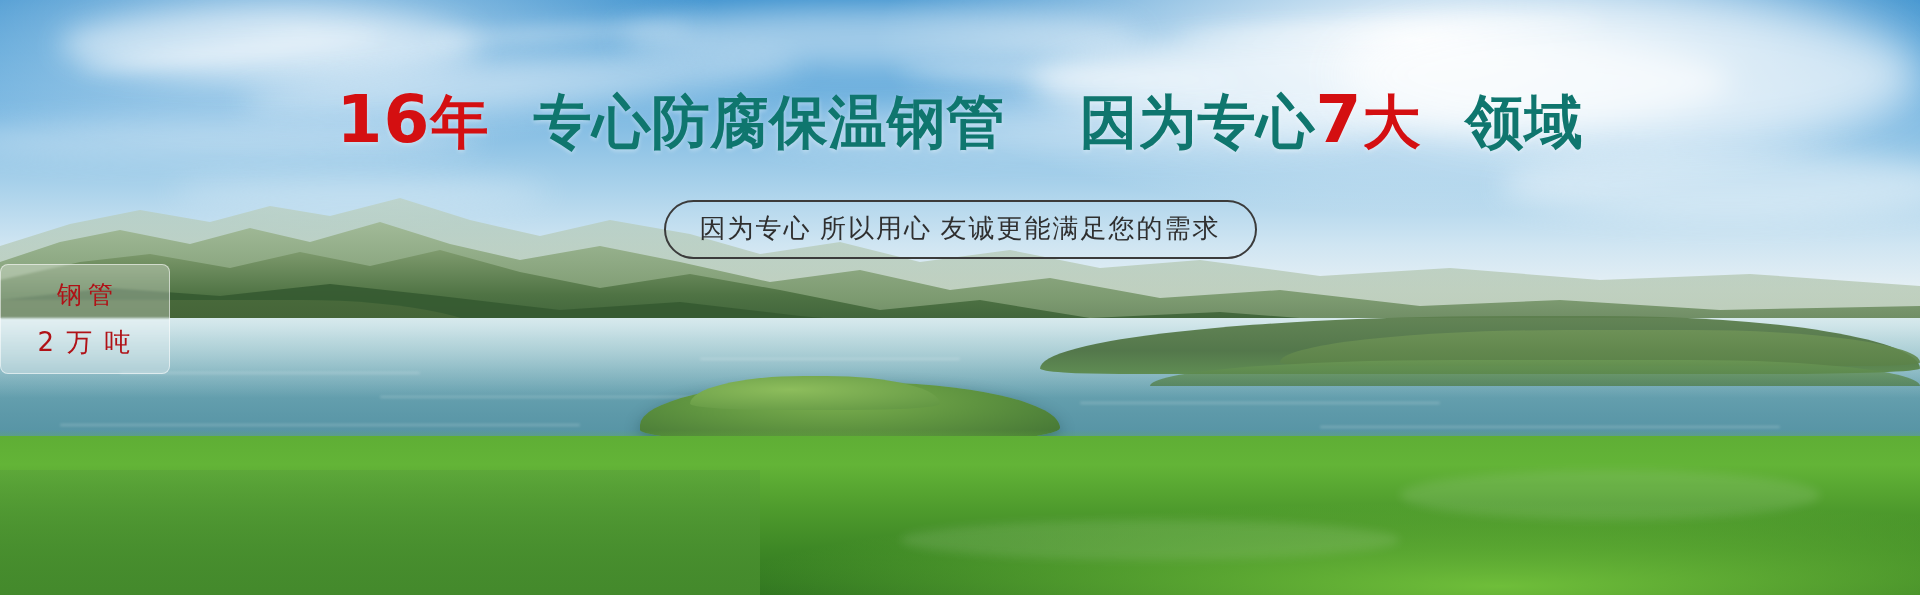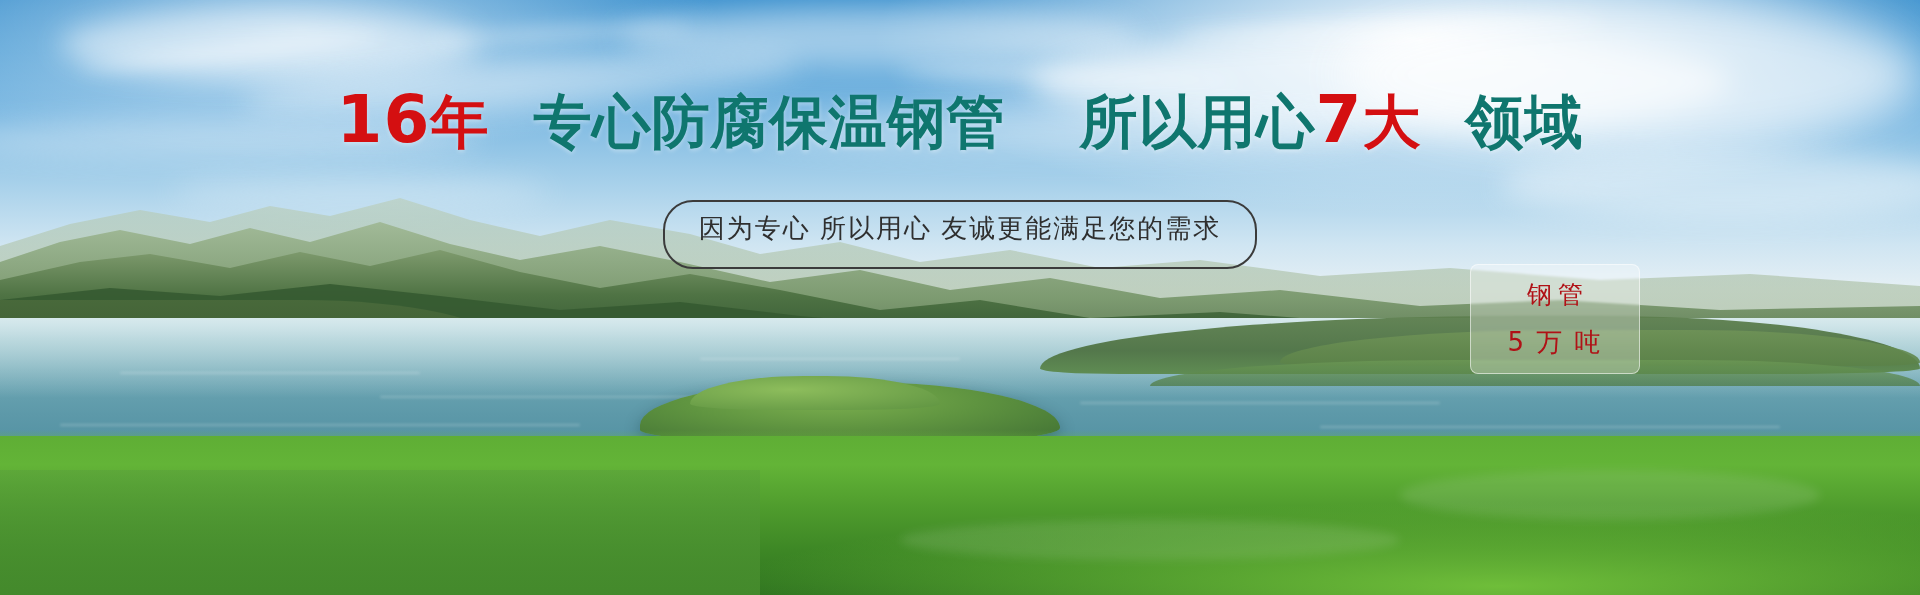--- a/index.html
+++ b/index.html
@@ -122,31 +122,31 @@
   .headline .hl-dark{color:#0f766e;text-shadow:0 2px 4px rgba(255,255,255,.35);margin-left:44px;}
   .headline .hl-red{color:#d40f11;text-shadow:0 2px 4px rgba(255,255,255,.35);}
   .headline .hl-num{font-size:66px;}
   .headline .hl-gap{display:inline-block;width:30px;}
 
   .subtitle-wrap{
     position:absolute;top:200px;left:0;width:1920px;text-align:center;
   }
   .subtitle{
     display:inline-block;
-    padding:9px 34px 21px;
+    padding:9px 34px 11px;
     border:2px solid #3b3b3b;
     border-radius:30px;
     font-size:26px;color:#2f2f2f;letter-spacing:2px;
     white-space:nowrap;
-    font-family:Liberation Sans, sans-serif;
+    font-family:Liberation Serif, serif;
   }
 
   .cards{
     position:absolute;top:264px;left:0;width:1640px;
-    display:flex;justify-content:flex-end;align-items:flex-start;gap:18px;
+    display:flex;justify-content:flex-start;align-items:flex-start;gap:18px;
   }
   .card{
     width:168px;height:108px;
     background:rgba(255,255,255,.30);
     border:1px solid rgba(255,255,255,.55);
     border-radius:8px;
     display:flex;flex-direction:column;align-items:center;justify-content:center;
     backdrop-filter:blur(1px);
   }
   .card-label{
@@ -226,31 +226,31 @@
 
   <div class="grass-top"></div>
   <div class="grass"></div>
   <div class="grass-left"></div>
   <div class="grass-blade" style="left:1400px;top:470px;width:420px;height:50px;"></div>
   <div class="grass-blade" style="left:900px;top:520px;width:500px;height:40px;"></div>
 
   <div class="content">
 
     <div class="headline">
-      <span class="hl-red hl-num">16</span><span class="hl-red">年</span><span class="hl-dark">专心防腐保温钢管</span><span class="hl-gap"></span><span class="hl-dark">所以用心</span><span class="hl-red hl-num">7</span><span class="hl-red">大</span><span class="hl-dark">领域</span>
+      <span class="hl-red hl-num">16</span><span class="hl-red">年</span><span class="hl-dark">专心防腐保温钢管</span><span class="hl-gap"></span><span class="hl-dark">因为专心</span><span class="hl-red hl-num">7</span><span class="hl-red">大</span><span class="hl-dark">领域</span>
     </div>
 
     <div class="subtitle-wrap">
       <div class="subtitle">因为专心 所以用心  友诚更能满足您的需求</div>
     </div>
 
     <div class="cards">
 
       <div class="card">
         <div class="card-label">钢管</div>
-        <div class="card-value"><span>5 万 吨</span><sup></sup></div>
+        <div class="card-value"><span>2 万 吨</span><sup></sup></div>
       </div>
 
 
 
     </div>
   </div>
 </div>
 
 </body></html>

